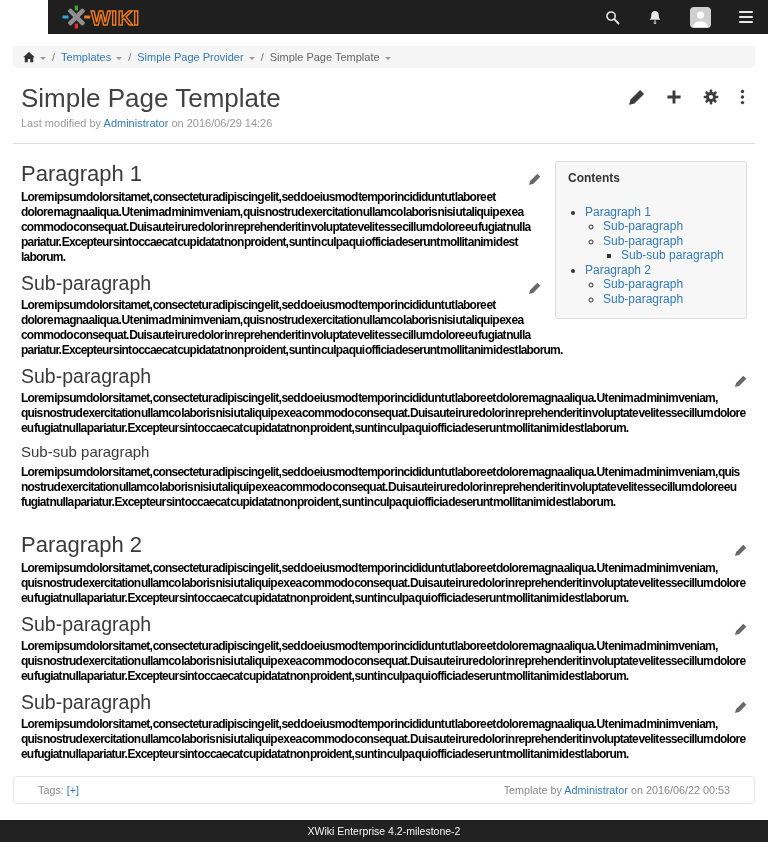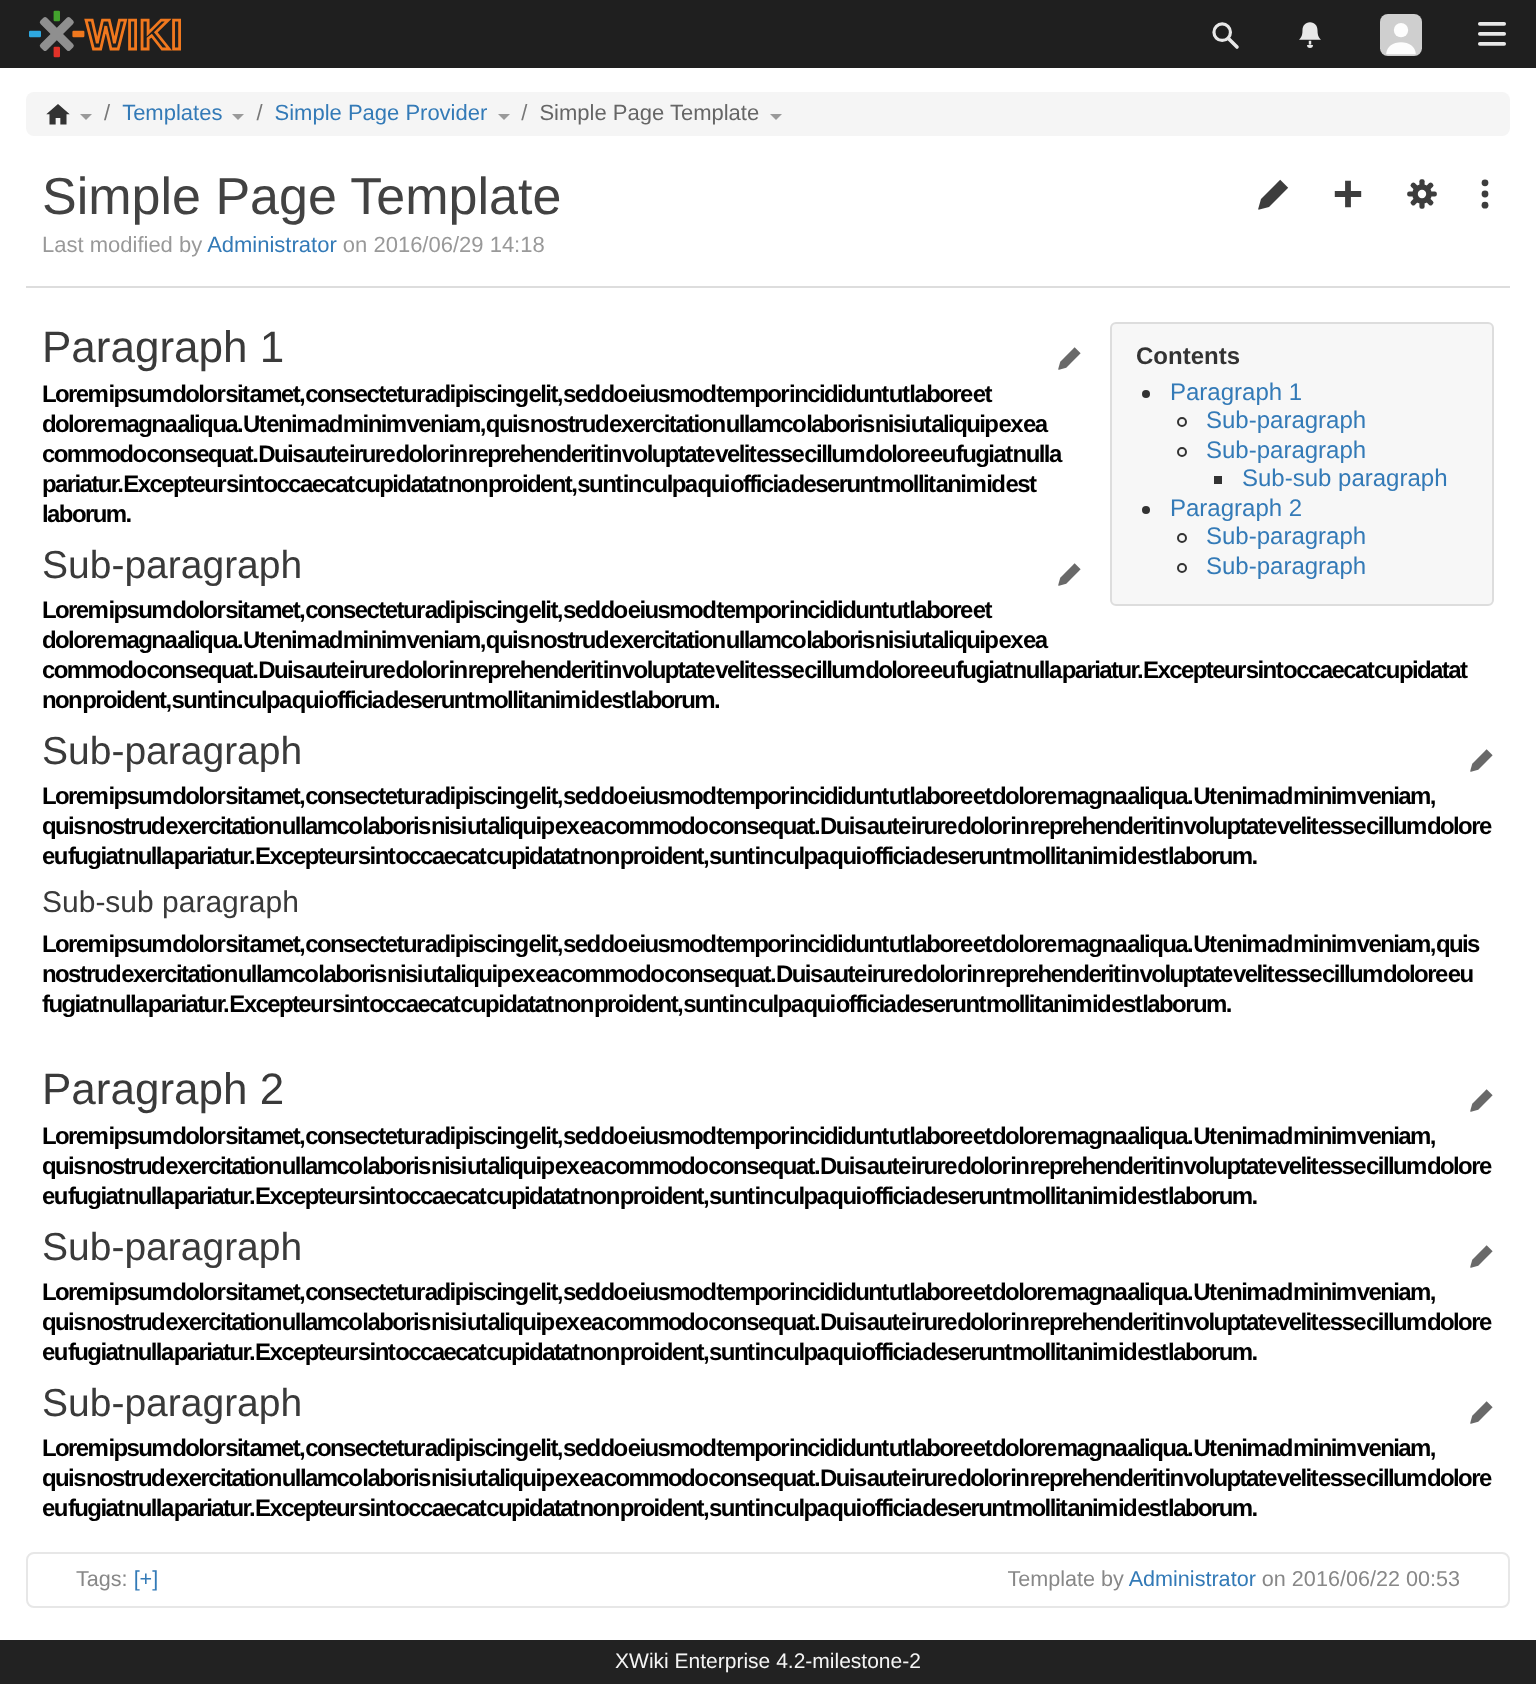--- a/index.html
+++ b/index.html
@@ -14,20 +14,21 @@
   }
 
   
   .navbar {
     height: 34px;
     background: #1f1f1f;
     display: flex;
     align-items: center;
     justify-content: space-between;
     padding: 0 15px 0 13px;
+    margin-left: 48px;
   }
   .brand { display: flex; align-items: center; height: 34px; }
   .nav-right { display: flex; align-items: center; gap: 28px; }
   .nav-btn { display: inline-flex; align-items: center; justify-content: center; cursor: pointer; background: none; border: none; padding: 0; }
 
   
   .breadcrumb {
     margin: 12px 13px 0;
     background: #f5f5f5;
     border-radius: 4px;
@@ -75,21 +76,21 @@
     float: right;
     width: 192px;
     background: #f7f7f7;
     border: 1px solid #ddd;
     border-radius: 3px;
     padding: 9px 12px 12px;
     margin: 0 0 12px 14px;
     font-size: 12px;
     line-height: 14.5px;
   }
-  .toc-title { font-weight: bold; color: #333; margin-bottom: 3px; }
+  .toc-title { font-weight: bold; color: #333; margin-bottom: 19px; }
   .toc ul { margin: 0; padding-left: 17px; }
   .toc ul ul { padding-left: 18px; }
   .toc li { margin: 0; }
   .toc .l1 > li { list-style-type: disc; }
   .toc .l2 > li { list-style-type: circle; }
   .toc .l3 > li { list-style-type: square; }
   .toc a { color: #337ab7; text-decoration: none; }
 
   .section p {
     font-size: 12px;
@@ -243,21 +244,21 @@
           <circle cx="2.5" cy="13.6" r="1.7"></circle>
         </g>
       </svg>
     </button>
   </div>
 </div>
 
 <div class="modified">
   <span>Last modified by</span>
   <a>Administrator</a>
-  <span>on 2016/06/29 14:18</span>
+  <span>on 2016/06/29 14:26</span>
 </div>
 
 <hr class="title-rule">
 
 <main class="content">
 
   <aside class="toc">
     <div class="toc-title">Contents</div>
     <ul class="l1">
       <li>

